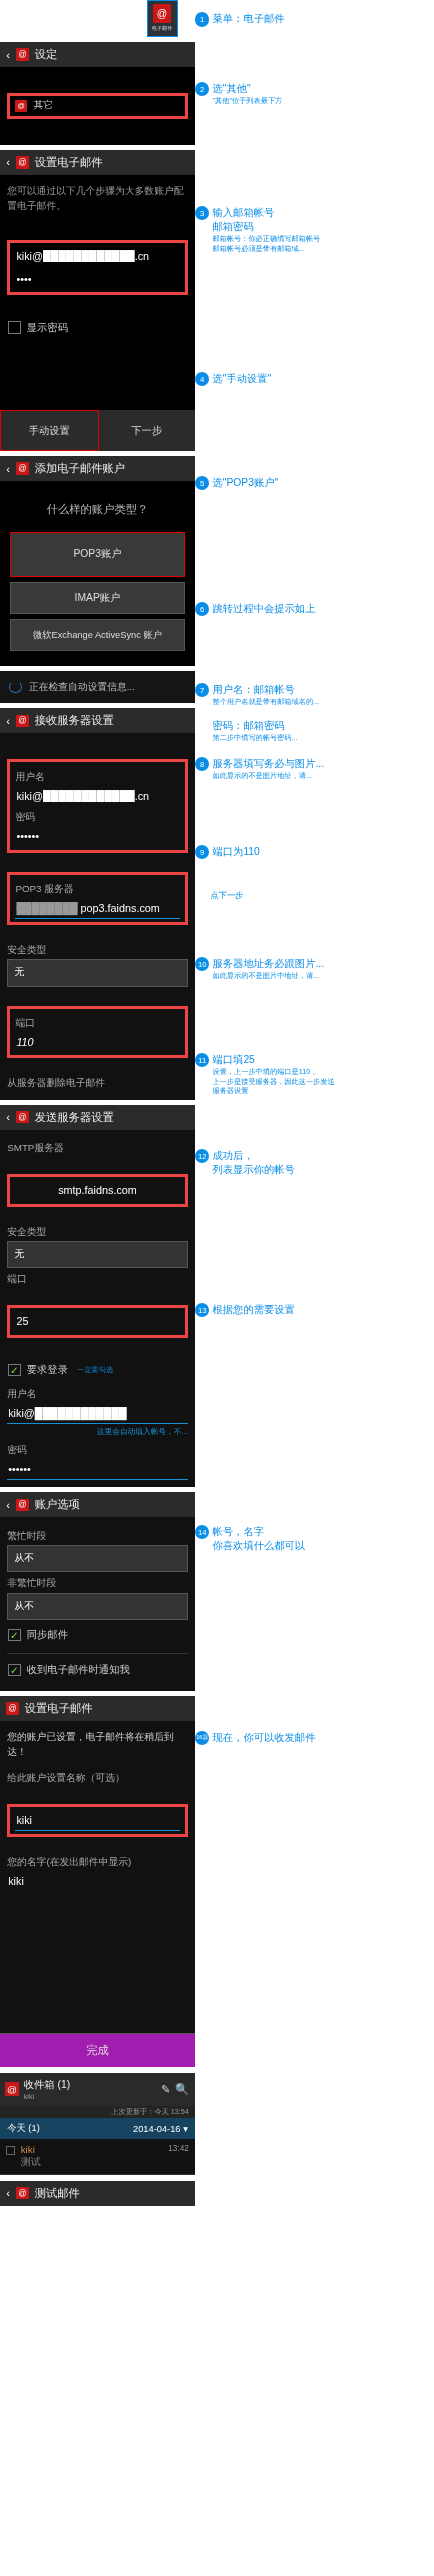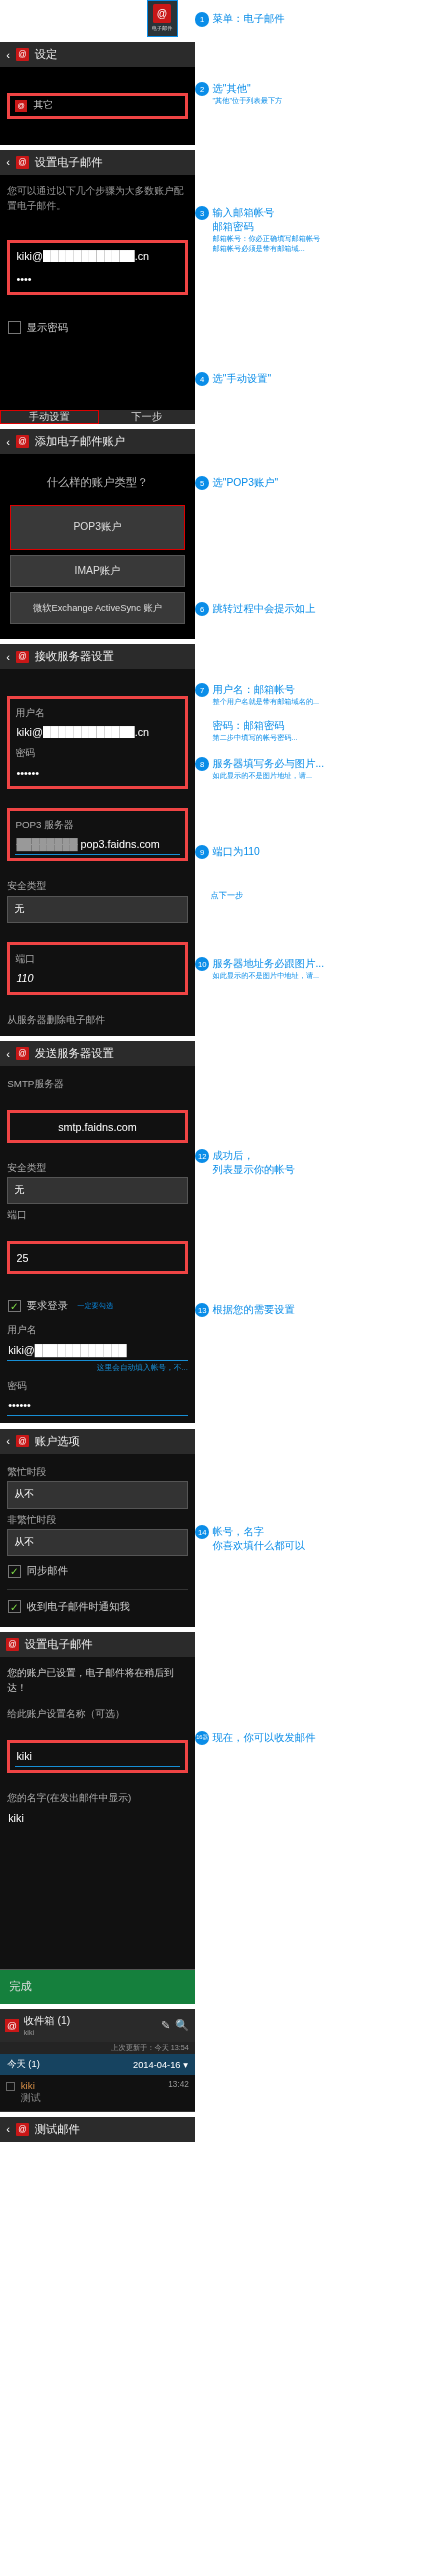--- a/index.html
+++ b/index.html
@@ -18,30 +18,30 @@
 .hdr .t{font-size:11.3px;color:#eee}
 .body{padding:7.2px;background:#000;color:#ccc}
 .body2{padding:7.2px;background:#111;color:#ccc}
 .rbox{border:3px solid #ef4444;padding:3.1px 5.2px;margin:19px 0}
 .label{font-size:9.8px;color:#aaa;margin:5.2px 0 2.1px}
 .inp{width:100%;background:transparent;border:none;border-bottom:1px solid #178fd6;color:#fff;font-size:10.8px;padding:4.1px 1px}
 .inp2{width:100%;background:#333;border:0.5px solid #555;color:#fff;font-size:9.8px;padding:6.2px;margin:2.1px 0}
 .chk{display:flex;align-items:center;gap:6.2px;padding:6.2px 1px;font-size:10.3px}
 .chkbox{width:12.4px;height:12.4px;border:1px solid #777;display:flex;align-items:center;justify-content:center}
 .chkbox.on::after{content:'✓';color:#7dd846;font-size:10.3px}
-.btnrow{display:flex;background:#2b2b2b;height:14px}
+.btnrow{display:flex;background:#2b2b2b;height:41px}
 .btn{flex:1;display:flex;align-items:center;justify-content:center;color:#ddd;font-size:10.3px;border-right:0.5px solid #444}
 .btn:last-child{border:none}
 .bigbtn{background:#393939;color:#ddd;padding:8.2px;text-align:center;font-size:10.3px;margin:5.2px 0;border:0.5px solid #555}
 .qtxt{text-align:center;color:#bbb;font-size:11.3px;padding:10.3px 0}
 .spinner{display:flex;align-items:center;gap:7.2px;background:#151515;padding:9.3px;color:#bbb;font-size:9.8px}
 .spin{width:12.4px;height:12.4px;border:1.5px solid #2a6fb5;border-top-color:transparent;border-radius:50%}
 .strike{text-decoration:line-through;color:#999}
 .sep{height:0.5px;background:#333;margin:4.1px 0}
-.fin{background:#15803d;padding:9.3px;font-size:11.3px;color:#ddd;border-top:0.5px solid #555}
+.fin{background:#a21caf;text-align:center;padding:9.3px;font-size:11.3px;color:#ddd;border-top:0.5px solid #555}
 .inbox{background:#242424}
 .inbox .top{display:flex;align-items:center;background:#2a2a2a;padding:5.2px;gap:5.2px}
 .inbox .sub{font-size:7.2px;color:#999;text-align:right;padding:1px 6.2px}
 .daterow{display:flex;justify-content:space-between;background:#164360;color:#fff;padding:4.1px 7.2px;font-size:9.3px;align-items:center}
 .mailrow{display:flex;background:#111;padding:5.2px 6.2px;gap:5.2px;align-items:flex-start;border-bottom:0.5px solid #333}
 .mailrow .sq{width:9.3px;height:9.3px;border:1px solid #666;margin-top:1.5px}
 .mailrow .mc{flex:1}
 .mailrow .from{color:#d68e46;font-size:9.8px}
 .mailrow .sub2{color:#888;font-size:10px}
 .mailrow .time{color:#999;font-size:8.2px}
@@ -113,20 +113,26 @@
 <div class="body" style="padding:10.3px">
   <div class="qtxt">什么样的账户类型？</div>
   <div class="bigbtn" style="border:1px solid #d00;padding:6px">
             <div style="padding:8.2px">POP3账户</div>
           </div>
   <div class="bigbtn">IMAP账户</div>
   <div class="bigbtn" style="font-size:9.3px">微软Exchange ActiveSync 账户</div>
 </div>
 </div>
 
+<div class="panel" style="margin-top:5.2px">
+<div class="spinner">
+  <div class="spin"></div>
+  <span>正在检查自动设置信息...</span>
+</div>
+</div>
 
 <div class="panel" style="margin-top:5.2px">
 <div class="hdr">
   <span class="back">‹</span>
   <span class="ic">@</span>
   <span class="t">接收服务器设置</span>
 </div>
 <div class="body2">
   <div class="rbox">
     <div class="label">用户名</div>
@@ -287,20 +293,26 @@
         <div class="num">9</div>
         <div class="anno">端口为110</div>
       </div>
 <div class="step-row" style="top:890px;left:15.5px">
         <div class="anno" style="font-size:8.2px">点下一步</div>
       </div>
 <div class="step-row" style="top:957px">
         <div class="num">10</div>
         <div class="anno"><span>服务器地址务必跟图片...</span><small>如此显示的不是图片中地址，请...</small></div>
       </div>
+<div class="step-row" style="top:1053px">
+        <div class="num">11</div>
+        <div class="anno"><span>端口填25</span><small style="white-space:pre-line">设置，上一步中填的端口是110，
+上一步是接受服务器，因此这一步发送
+服务器设置</small></div>
+      </div>
 <div class="step-row" style="top:1149px">
         <div class="num">12</div>
         <div class="anno" style="white-space:pre-line">成功后，
 列表显示你的帐号</div>
       </div>
 <div class="step-row" style="top:1303px">
         <div class="num">13</div>
         <div class="anno">根据您的需要设置</div>
       </div>
 <div class="step-row" style="top:1525px">

